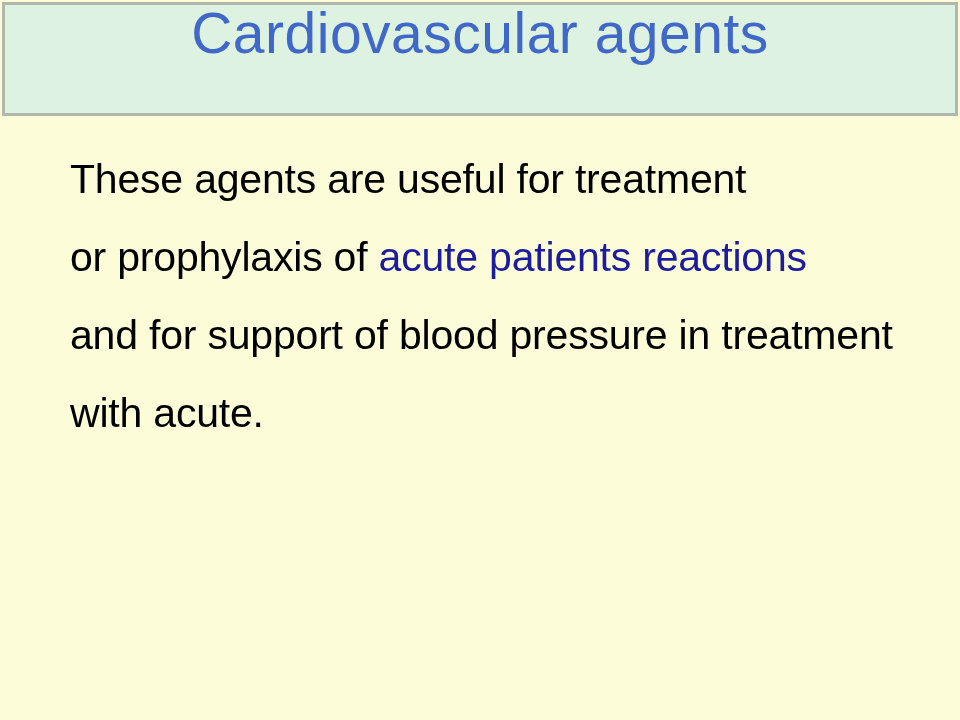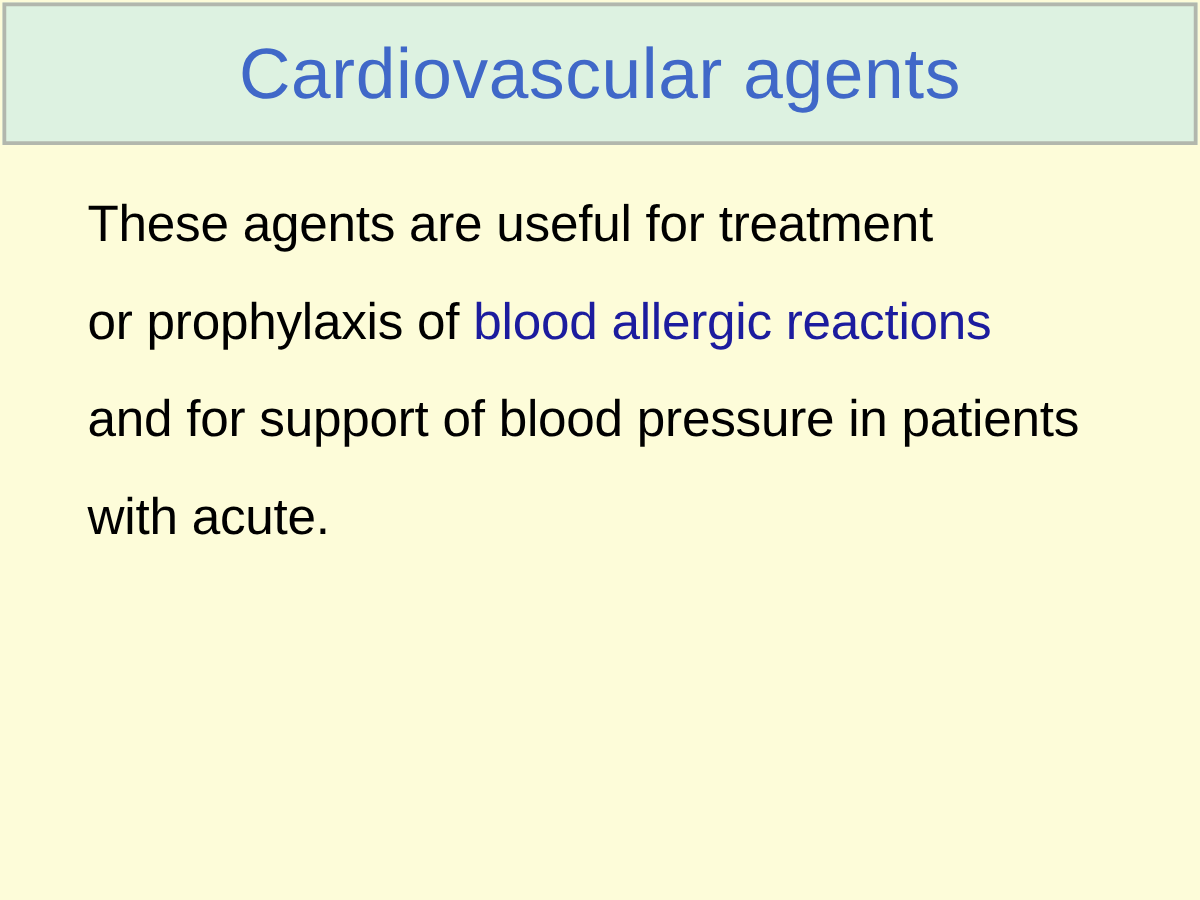--- a/index.html
+++ b/index.html
@@ -22,21 +22,21 @@
   .title-box {
     position: absolute;
     left: 2px;
     top: 2px;
     width: 950px;
     height: 108px;
     background: #ddf2e1;
     border: 3px solid #b2b7ad;
     box-sizing: content-box;
     display: flex;
-    align-items: center;
+    align-items: flex-start;
     justify-content: center;
   }
   .title-text {
     font-size: 57px;
     line-height: 1;
     color: #4068c8;
     font-weight: normal;
     letter-spacing: 0.5px;
     white-space: nowrap;
   }
@@ -69,25 +69,25 @@
     <div class="title-text">Cardiovascular agents</div>
   </div>
 
   <div class="body-block">
 
     <div class="body-line first">
       <span>These agents are useful for treatment</span>
     </div>
 
     <div class="body-line">
-      <span>or prophylaxis of </span><span class="accent-blue">blood allergic reactions</span>
+      <span>or prophylaxis of </span><span class="accent-blue">acute patients reactions</span>
     </div>
 
     <div class="body-line">
-      <span>and for support of blood pressure in patients</span>
+      <span>and for support of blood pressure in treatment</span>
     </div>
 
     <div class="body-line">
       <span>with acute.</span>
     </div>
 
   </div>
 
 </div>
 

